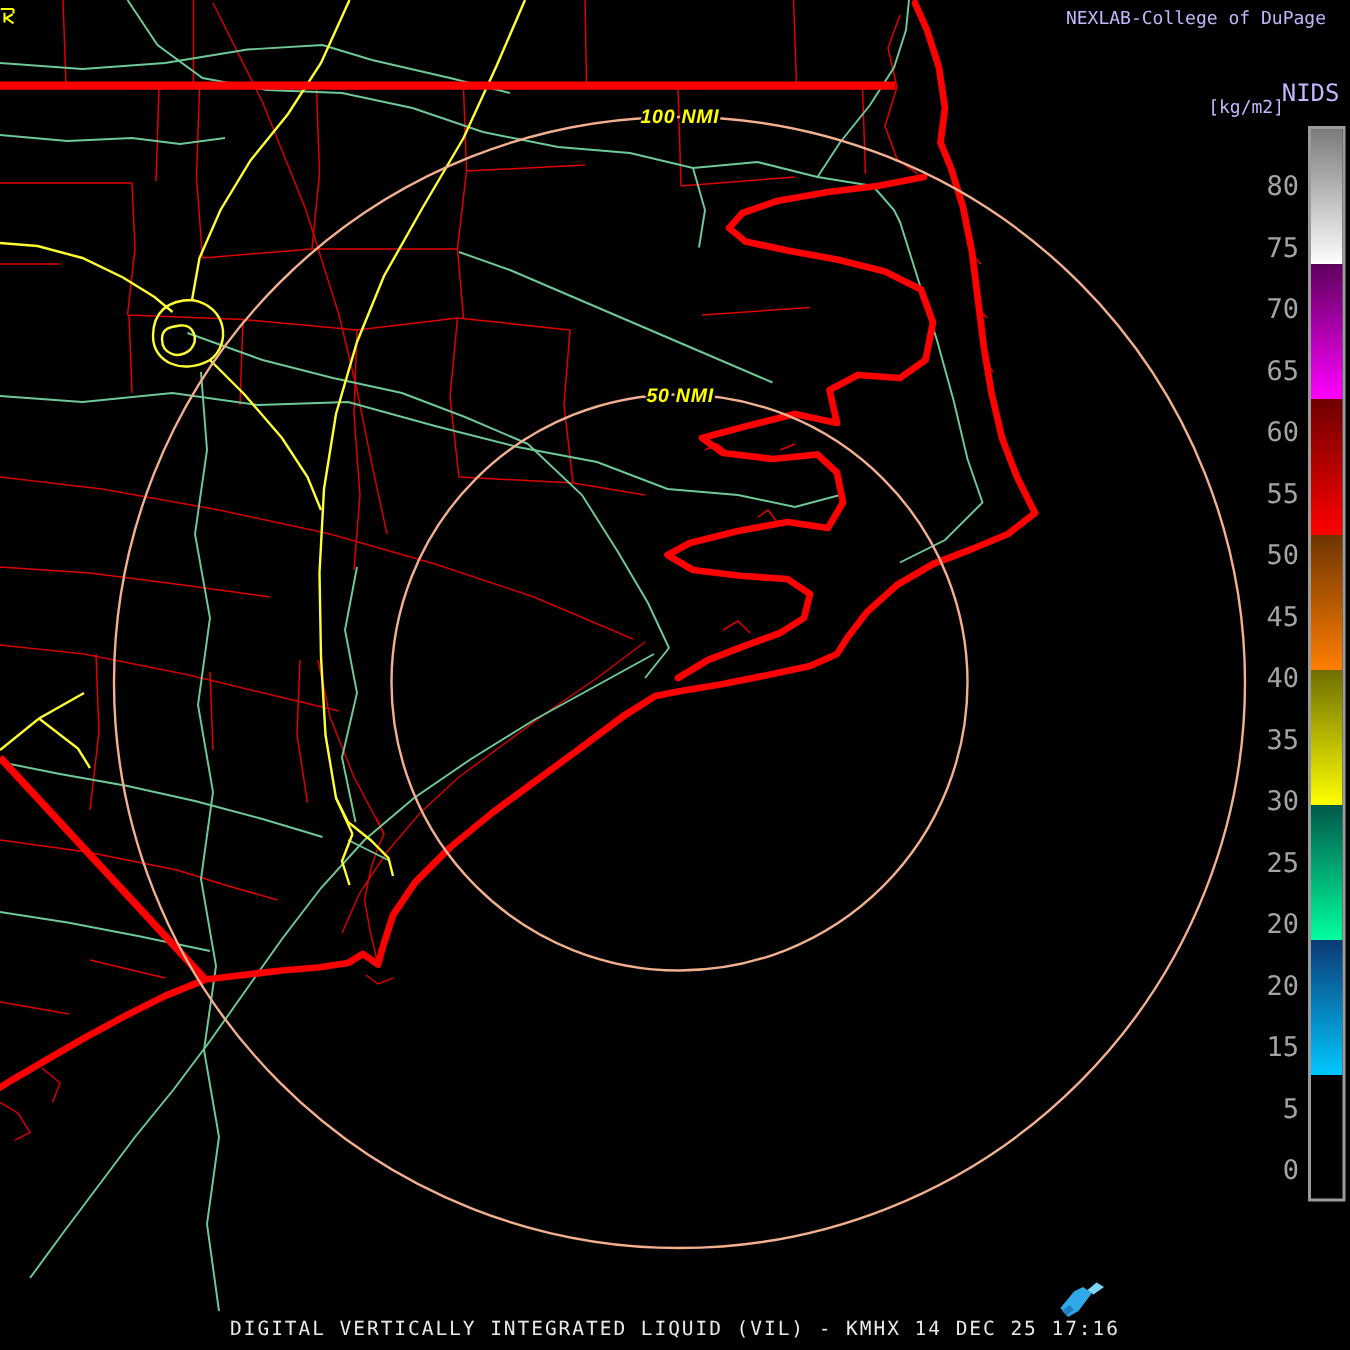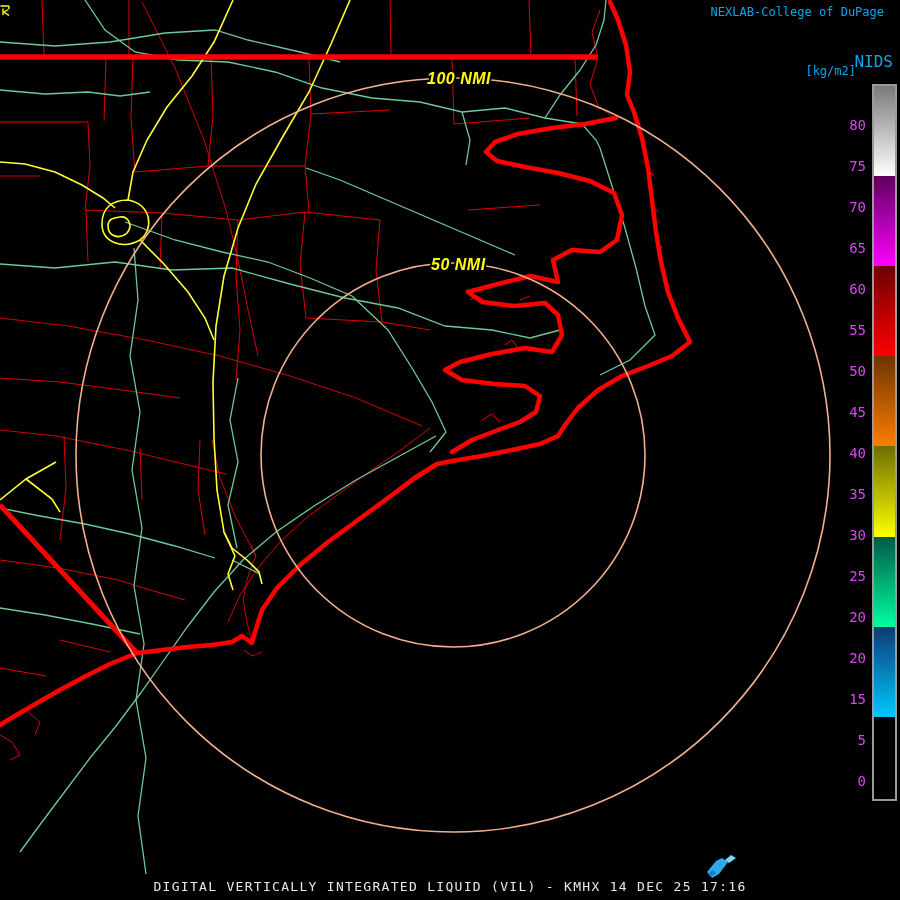--- a/index.html
+++ b/index.html
@@ -1,29 +1,29 @@
 <!DOCTYPE html>
 <html><head>
 <meta charset="utf-8">
 <style>
   html,body{margin:0;padding:0;background:#000;}
   #screen{position:relative;width:900px;height:900px;background:#000;overflow:hidden;
           font-family:"DejaVu Sans Mono","Liberation Mono",monospace;}
   svg{position:absolute;left:0;top:0;}
-  .ylw{color:#0ea5e9;}
+  .ylw{color:#c4b5fd;}
   #brand{position:absolute;top:5px;right:16px;font-size:12px;letter-spacing:0;}
   #brand-icon{position:absolute;top:5px;right:4px;width:10px;height:11px;}
   #scale-title{position:absolute;top:52px;right:7px;font-size:16px;}
   #scale-units{position:absolute;top:64px;right:44px;font-size:12px;}
   #colorbar{position:absolute;left:872px;top:84px;width:25px;height:717px;
             border:2px solid #9a9a9a;box-sizing:border-box;background:#000;}
   .tick{position:absolute;width:30px;left:836px;text-align:right;
-        font-size:14px;line-height:16px;color:#d946ef;}
+        font-size:18px;line-height:16px;color:#a3a3a3;}
   .ring-label{position:absolute;color:#ffff00;font-family:"Liberation Sans",sans-serif;
-      font-weight:bold;font-style:italic;font-size:16px;letter-spacing:.5px;white-space:nowrap;
+      font-weight:bold;font-style:italic;font-size:13px;letter-spacing:.5px;white-space:nowrap;
       text-shadow:-2px 0 0 #000,2px 0 0 #000,0 -2px 0 #000,0 2px 0 #000,-1px -1px 0 #000,1px 1px 0 #000,1px -1px 0 #000,-1px 1px 0 #000;}
   #ring-label-100{left:427px;top:70px;}
   #ring-label-50{left:431px;top:256px;}
   #footer-caption{position:absolute;top:879px;left:0;width:900px;text-align:center;
       color:#e8e8e8;font-size:13px;letter-spacing:1.3px;white-space:nowrap;}
 </style>
 </head>
 <body>
 
 <div id="screen">

